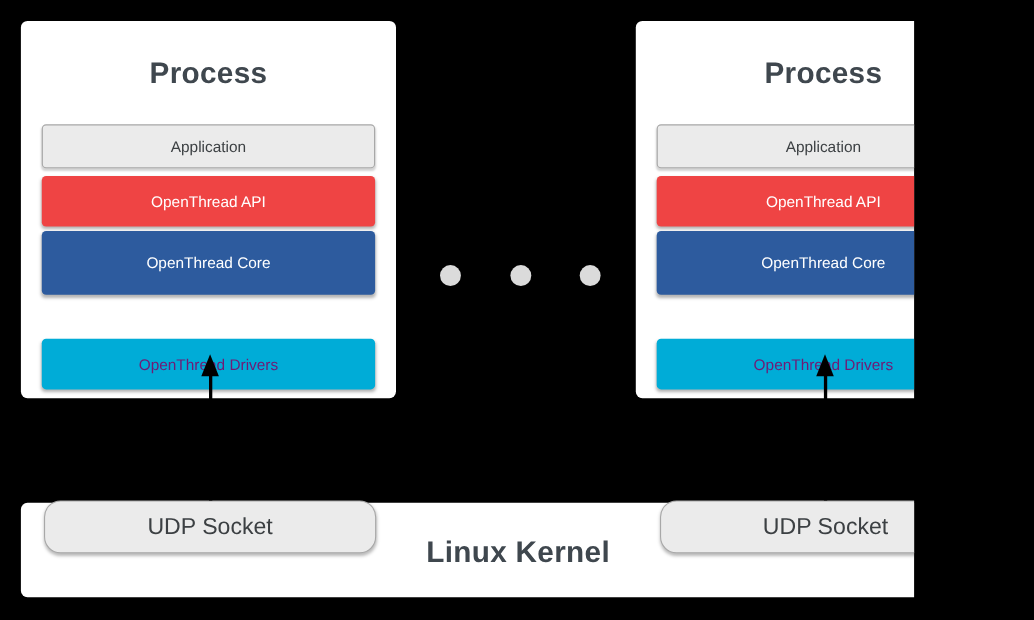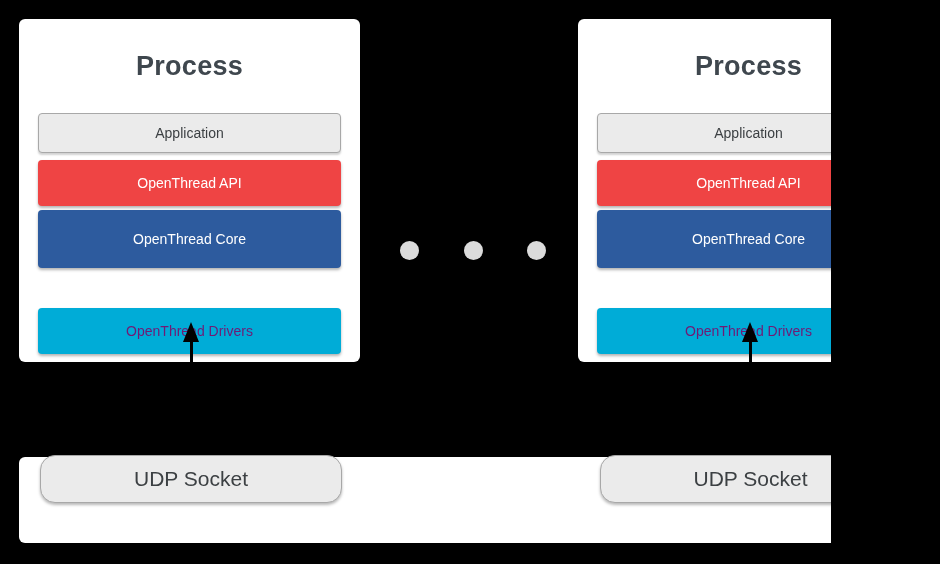--- a/index.html
+++ b/index.html
@@ -204,14 +204,15 @@
 
   <div class="dots">
     <div class="dot"></div>
     <div class="dot"></div>
     <div class="dot"></div>
   </div>
 
   <div class="kernel-box"></div>
   <div class="udp-socket left">UDP Socket</div>
   <div class="udp-socket right">UDP Socket</div>
+  <div class="kernel-title">Linux Kernel</div>
 
 </div>
 
 </body></html>

